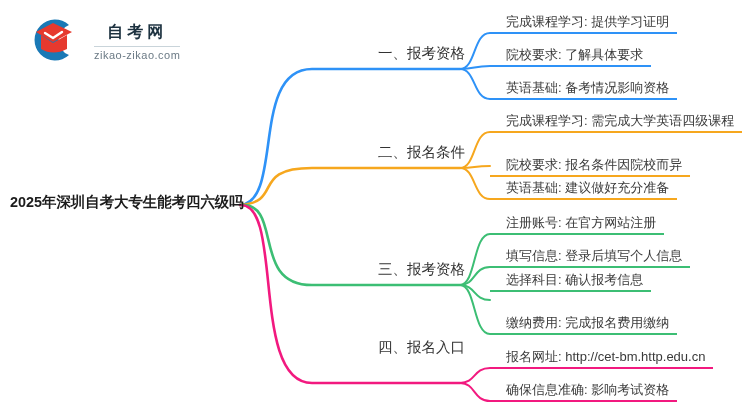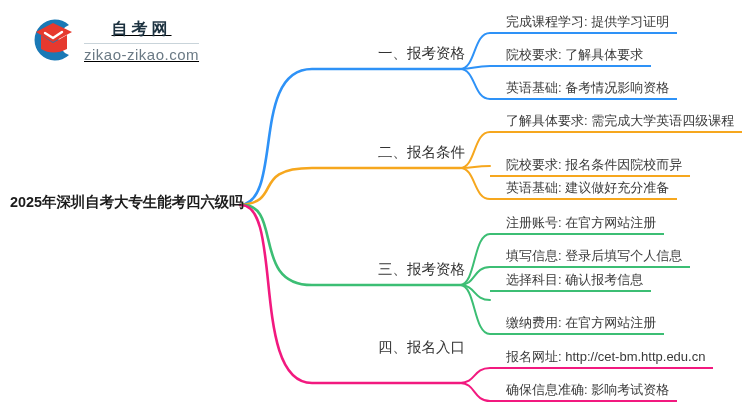--- a/index.html
+++ b/index.html
@@ -4,24 +4,24 @@
 <style>
   html,body{margin:0;padding:0;background:#ffffff;}
   #canvas{
     position:relative;width:750px;height:410px;background:#ffffff;overflow:hidden;
     font-family:"Liberation Sans","DejaVu Sans",sans-serif;
   }
   #links{position:absolute;left:0;top:0;width:750px;height:410px;pointer-events:none;}
   
   .logo{position:absolute;left:28px;top:16px;display:flex;align-items:center;}
   .logo-icon{width:50px;height:48px;flex:0 0 auto;}
-  .logo-text{margin-left:6px;padding-top:2px;text-decoration:underline;}
+  .logo-text{margin-left:16px;padding-top:2px;}
   .logo-title{font-size:16px;font-weight:bold;color:#1d3240;letter-spacing:4px;text-align:center;}
   .logo-sep{border-top:1px solid #c9d4da;margin:3px 0 2px 0;}
-  .logo-domain{font-size:15px;color:#6b7a85;letter-spacing:.5px;text-align:center;}
+  .logo-domain{font-size:11px;color:#6b7a85;letter-spacing:.5px;text-align:center;}
   
   .central-topic{
     position:absolute;left:10px;top:193px;width:232px;
     font-size:15px;font-weight:bold;color:#1c1c1c;text-align:center;white-space:nowrap;
     transform:scaleX(.96);transform-origin:left center;
   }
   
   .branch-label{
     position:absolute;left:295px;width:170px;text-align:right;
     font-size:14.5px;color:#333;white-space:nowrap;
@@ -76,26 +76,26 @@
   </div>
 
   <div class="central-topic">2025年深圳自考大专生能考四六级吗</div>
 
   <div id="nodes">
       <div class="branch-label" style="top: 44px;">一、报考资格</div>
       <div class="child-node" style="top: 13px; border-bottom-color: rgb(46, 146, 247);">完成课程学习: 提供学习证明</div>
       <div class="child-node" style="top: 46px; border-bottom-color: rgb(46, 146, 247);">院校要求: 了解具体要求</div>
       <div class="child-node" style="top: 79px; border-bottom-color: rgb(46, 146, 247);">英语基础: 备考情况影响资格</div>
       <div class="branch-label" style="top: 143px;">二、报名条件</div>
-      <div class="child-node" style="top: 112px; border-bottom-color: rgb(246, 167, 30);">了解具体要求: 需完成大学英语四级课程</div>
+      <div class="child-node" style="top: 112px; border-bottom-color: rgb(246, 167, 30);">完成课程学习: 需完成大学英语四级课程</div>
       <div class="child-node" style="top: 156px; border-bottom-color: rgb(246, 167, 30);">院校要求: 报名条件因院校而异</div>
       <div class="child-node" style="top: 179px; border-bottom-color: rgb(246, 167, 30);">英语基础: 建议做好充分准备</div>
       <div class="branch-label" style="top: 260px;">三、报考资格</div>
       <div class="child-node" style="top: 214px; border-bottom-color: rgb(60, 190, 116);">注册账号: 在官方网站注册</div>
       <div class="child-node" style="top: 247px; border-bottom-color: rgb(60, 190, 116);">填写信息: 登录后填写个人信息</div>
       <div class="child-node" style="top: 271px; border-bottom-color: rgb(60, 190, 116);">选择科目: 确认报考信息</div>
-      <div class="child-node" style="top: 314px; border-bottom-color: rgb(60, 190, 116);">缴纳费用: 在官方网站注册</div>
+      <div class="child-node" style="top: 314px; border-bottom-color: rgb(60, 190, 116);">缴纳费用: 完成报名费用缴纳</div>
       <div class="branch-label" style="top: 338px;">四、报名入口</div>
       <div class="child-node" style="top: 348px; border-bottom-color: rgb(242, 25, 127);">报名网址: http://cet-bm.http.edu.cn</div>
       <div class="child-node" style="top: 381px; border-bottom-color: rgb(242, 25, 127);">确保信息准确: 影响考试资格</div>
     </div>
 
 </div>
 
 </body></html>

